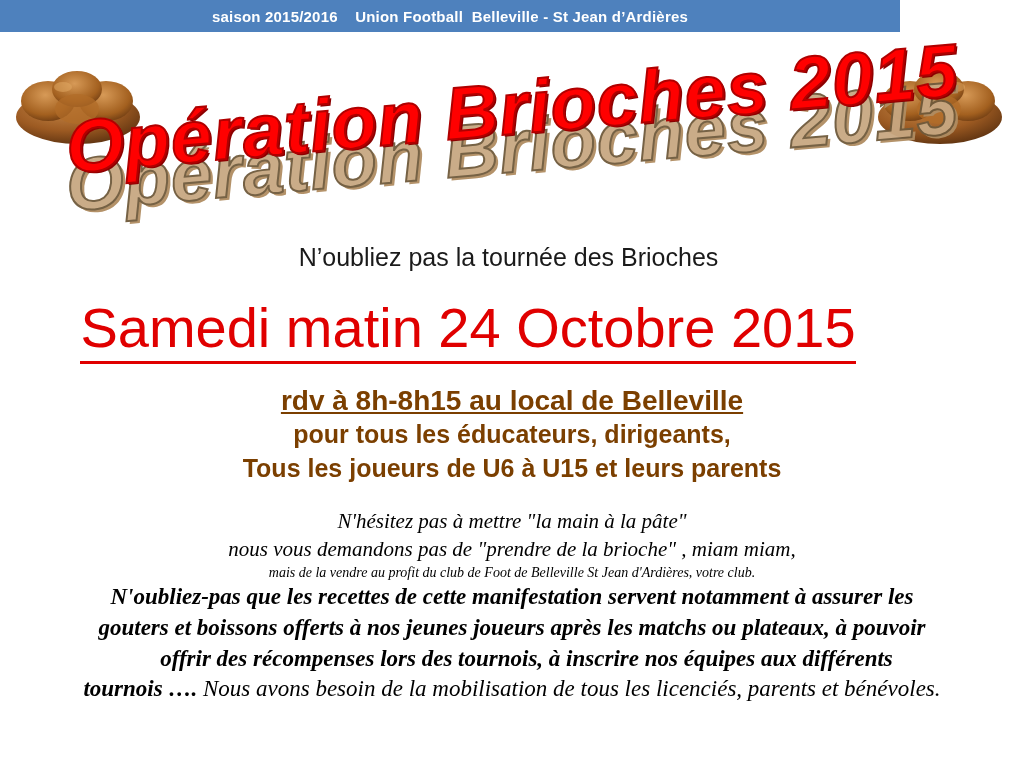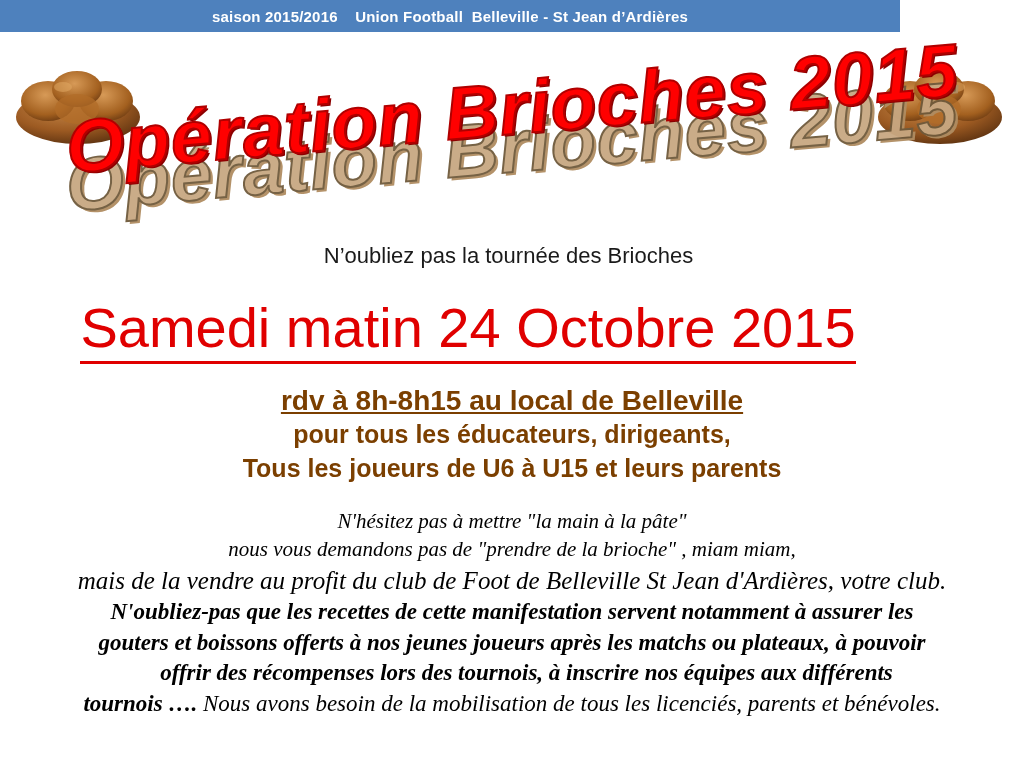--- a/index.html
+++ b/index.html
@@ -93,21 +93,21 @@
     -webkit-text-stroke: 2px #b00000;
     text-shadow: 2px 2px 0 #8b0000;
   }
 
   
   .line-reminder {
     position: absolute;
     top: 243px;
     width: 1017px;
     text-align: center;
-    font-size: 22px;
+    font-size: 25px;
     color: #1a1a1a;
     font-family: "Liberation Sans", sans-serif;
   }
 
   .line-date {
     position: absolute;
     top: 295px;
     width: 936px;
     text-align: center;
     font-size: 56px;
@@ -149,21 +149,21 @@
     text-align: center;
     font-family: "Liberation Serif", serif;
     color: #000000;
   }
   .para p {
     margin: 0;
     line-height: 1.33;
   }
   .para .s1 { font-size: 21px; font-style: italic; }
   .para .s2 { font-size: 21px; font-style: italic; }
-  .para .s3 { font-size: 25px; font-style: italic; }
+  .para .s3 { font-size: 14px; font-style: italic; }
   .para .s4 { font-size: 23px; font-weight: bold; font-style: italic; }
   .para .s5 { font-size: 23px; font-weight: bold; font-style: italic; }
   .para .s6 { font-size: 23px; font-weight: bold; font-style: italic; padding-left: 29px; }
   .para .s7 { font-size: 23px; font-style: italic; }
   .para .s7 b { font-weight: bold; }
 </style>
 </head>
 <body>
 
 <div class="poster">

